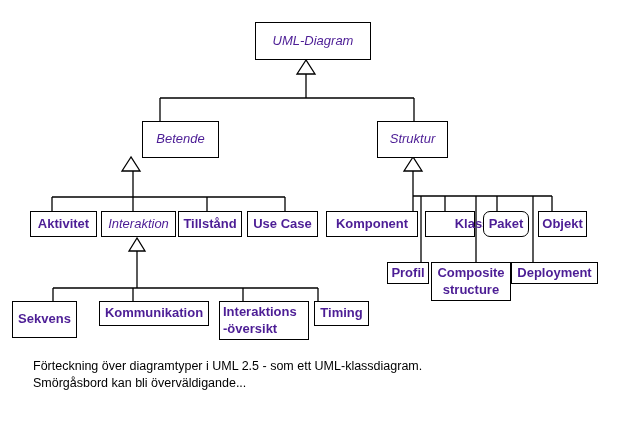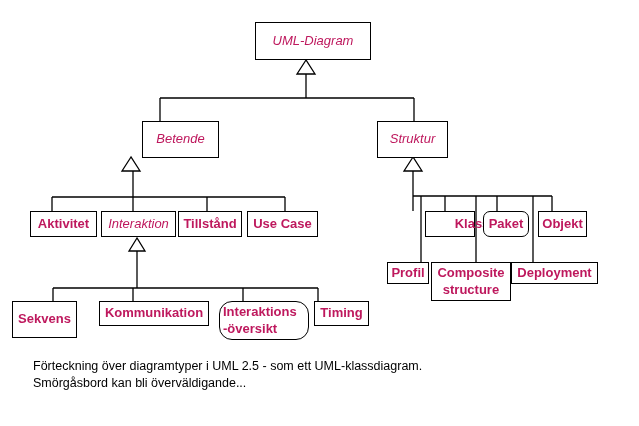--- a/index.html
+++ b/index.html
@@ -23,21 +23,21 @@
     height: 426px;
   }
   .node {
     position: absolute;
     box-sizing: border-box;
     background: #ffffff;
     border: 1.5px solid #000000;
     display: flex;
     align-items: center;
     justify-content: center;
-    color: #be185d;
+    color: #4c1d95;
     font-size: 13px;
     font-weight: bold;
     white-space: pre-line;
     text-align: center;
     line-height: 1.25;
     z-index: 2;
   }
   .node.abstract {
     font-weight: normal;
     font-style: italic;
@@ -102,32 +102,33 @@
   <div class="node abstract" style="left:255px; top:22px; width:116px; height:38px;">UML-Diagram</div>
 
   <div class="node abstract" style="left:97px; top:121px; width:77px; height:37px;margin-left:45px;">Betende</div>
   <div class="node abstract" style="left:377px; top:121px; width:71px; height:37px;">Struktur</div>
 
   <div class="node" style="left:30px; top:211px; width:67px; height:26px;">Aktivitet</div>
   <div class="node abstract" style="left:101px; top:211px; width:75px; height:26px;">Interaktion</div>
   <div class="node" style="left:178px; top:211px; width:64px; height:26px;">Tillstånd</div>
   <div class="node" style="left:247px; top:211px; width:71px; height:26px;">Use Case</div>
 
+  <div class="node" style="left:326px; top:211px; width:92px; height:26px;">Komponent</div>
   <div class="node" style="left:425px; top:211px; width:50px; height:26px;padding-left:44px;">Klass</div>
   <div class="node" style="left:483px; top:211px; width:46px; height:26px;border-radius:7px;">Paket</div>
   <div class="node" style="left:538px; top:211px; width:49px; height:26px;">Objekt</div>
 
   <div class="node" style="left:387px; top:262px; width:42px; height:22px;">Profil</div>
   <div class="node" style="left:431px; top:262px; width:80px; height:39px;">Composite
 structure</div>
   <div class="node" style="left:511px; top:262px; width:87px; height:22px;">Deployment</div>
 
   <div class="node" style="left:12px; top:301px; width:65px; height:37px;">Sekvens</div>
   <div class="node" style="left:99px; top:301px; width:110px; height:25px;">Kommunikation</div>
-  <div class="node left-text" style="left:219px; top:301px; width:90px; height:39px;border-radius:13px;">Interaktions
+  <div class="node left-text" style="left:219px; top:301px; width:90px; height:39px;">Interaktions
 -översikt</div>
   <div class="node" style="left:314px; top:301px; width:55px; height:25px;">Timing</div>
 
   <div class="caption">
     <div>Förteckning över diagramtyper i UML 2.5 - som ett UML-klassdiagram.</div>
     <div>Smörgåsbord kan bli överväldigande...</div>
   </div>
 
 </div>
 

